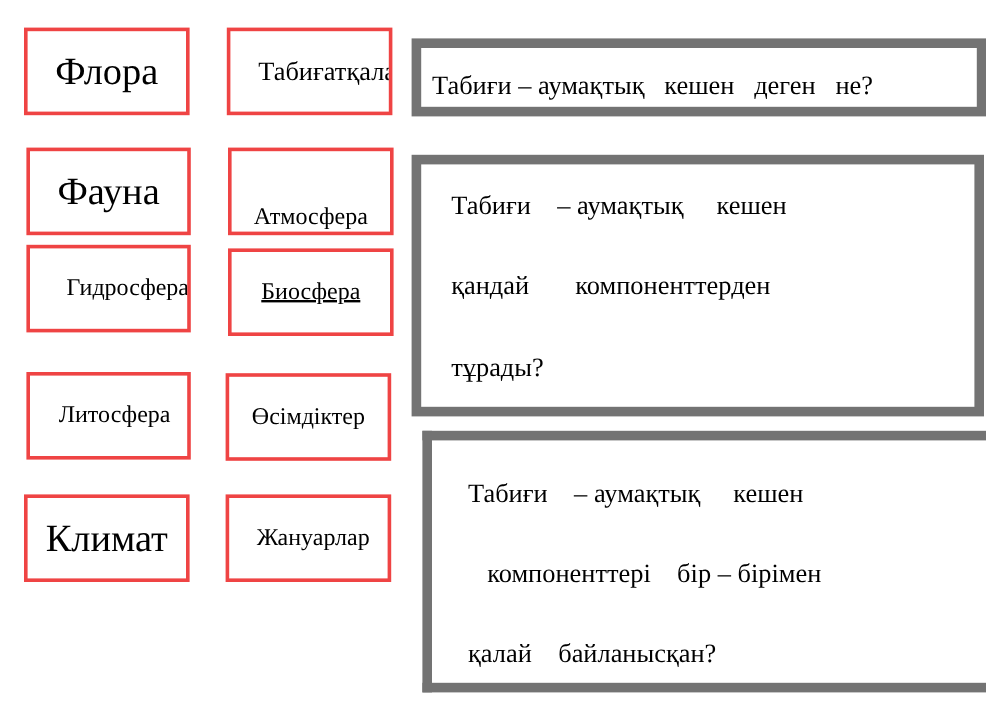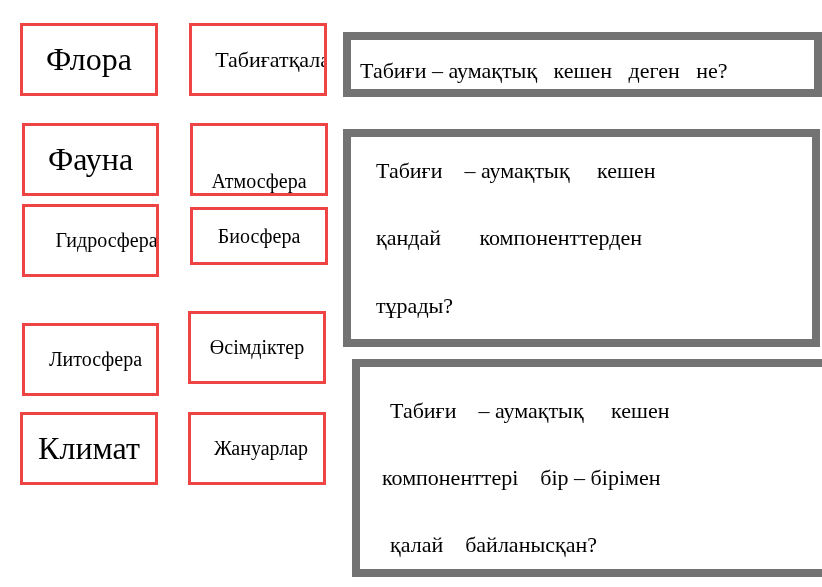--- a/index.html
+++ b/index.html
@@ -51,35 +51,35 @@
 
 <div class="card big" style="left:20px;top:23px;width:138px;height:73px;">
   <span>Флора</span>
 </div>
 <div class="card big" style="left:22px;top:123px;width:137px;height:73px;">
   <span>Фауна</span>
 </div>
 <div class="card small" style="left:22px;top:204px;width:137px;height:73px;padding-left:32px;">
   <span>Гидросфера</span>
 </div>
-<div class="card small" style="left:22px;top:310px;width:137px;height:73px;padding-left:10px;margin-top:13px;">
+<div class="card small" style="left:22px;top:310px;width:137px;height:73px;padding-left:10px;">
   <span>Литосфера</span>
 </div>
 <div class="card big" style="left:20px;top:412px;width:138px;height:73px;">
   <span>Климат</span>
 </div>
 
 <div class="card two-line" style="left:189px;top:23px;width:138px;height:73px;padding-left:41px;">
   <span>Табиғат</span>
   <span>қалай</span>
 </div>
 <div class="card small" style="left:190px;top:123px;width:138px;height:73px;align-items:flex-end;">
   <span>Атмосфера</span>
 </div>
-<div class="card small" style="left:190px;top:207px;width:138px;height:58px;">
+<div class="card small" style="left:190px;top:207px;width:138px;height:73px;text-decoration:underline;">
   <span>Биосфера</span>
 </div>
 <div class="card small" style="left:188px;top:311px;width:138px;height:73px;">
   <span>Өсімдіктер</span>
 </div>
 <div class="card small" style="left:188px;top:412px;width:138px;height:73px;padding-left:8px;text-align:center;">
   <span>Жануарлар</span>
 </div>
 
 <div class="qbox" style="left:343px;top:32px;width:479px;height:65px;">
@@ -87,15 +87,15 @@
 </div>
 
 <div class="qbox" style="left:343px;top:129px;width:477px;height:218px;">
   <span class="line" style="left:25px;top:21px;">Табиғи    – аумақтық     кешен</span>
   <span class="line" style="left:25px;top:156px;">тұрады?</span>
   <span class="line" style="left:25px;top:88px;">қандай       компоненттерден</span>
 </div>
 
 <div class="qbox clipped" style="left:352px;top:359px;width:472px;height:218px;">
   <span class="line" style="left:30px;top:31px;">Табиғи    – аумақтық     кешен</span>
-  <span class="line" style="left:22px;top:98px;">компоненттері    бір – бірімен</span>
+  <span class="line" style="left:46px;top:98px;">компоненттері    бір – бірімен</span>
   <span class="line" style="left:30px;top:165px;">қалай    байланысқан?</span>
 </div>
 
 </body></html>

